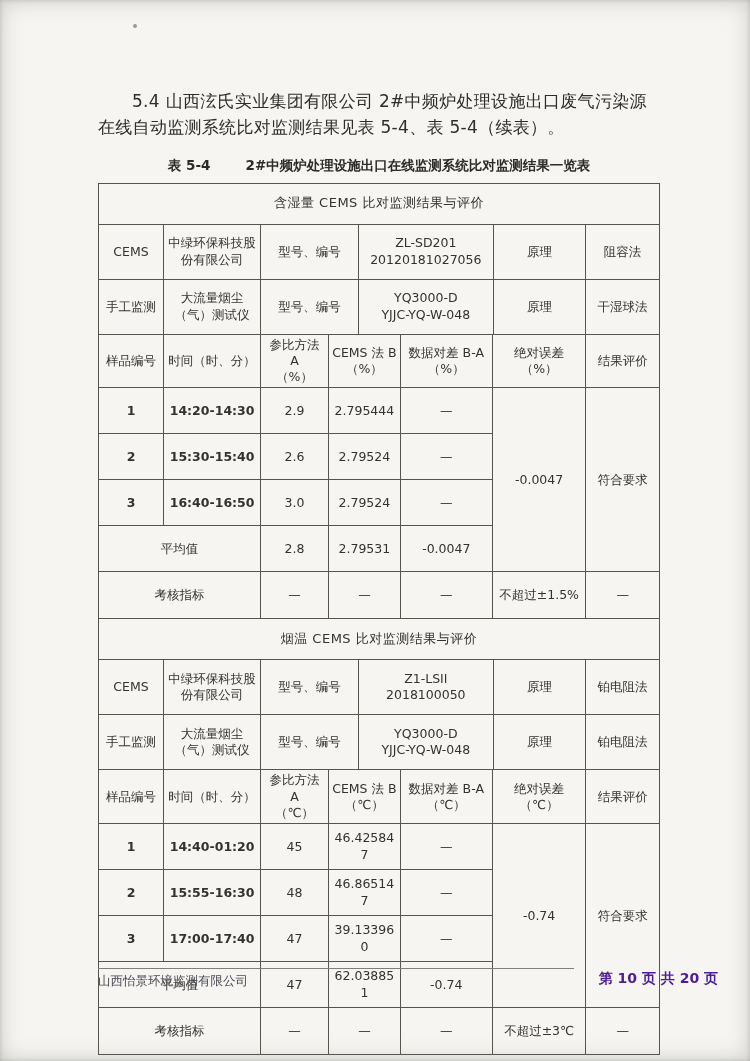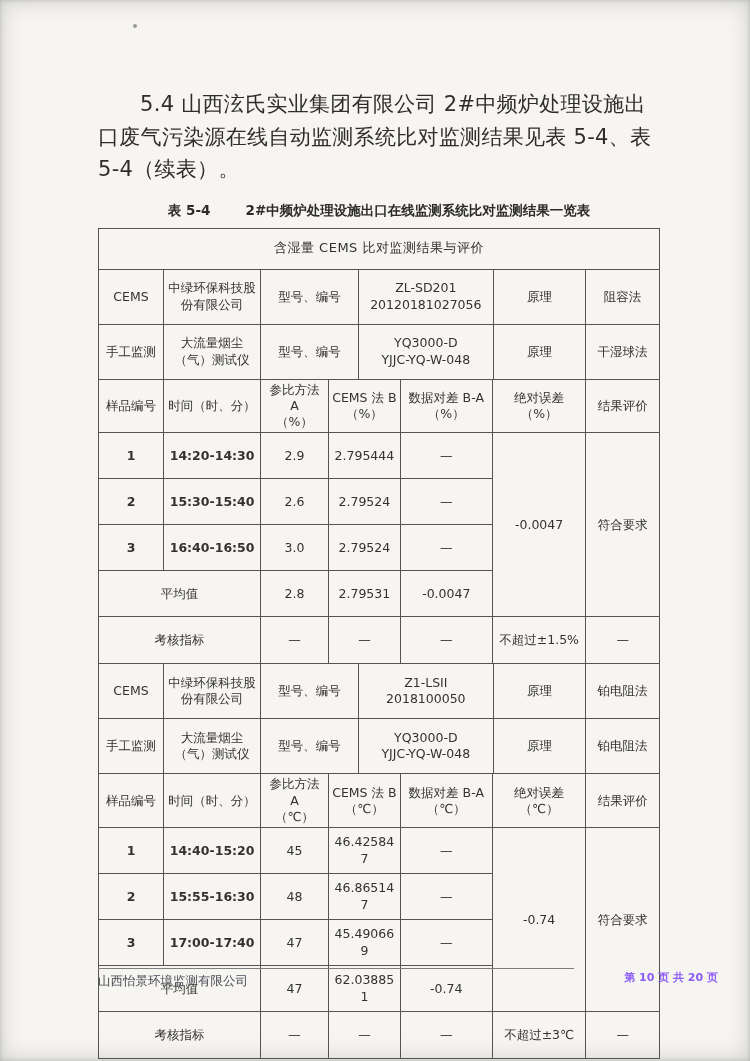--- a/index.html
+++ b/index.html
@@ -6,21 +6,21 @@
   body{
     width:750px;height:1061px;position:relative;overflow:hidden;
     background:#f6f5f2;
     box-shadow:inset 0 0 22px rgba(90,90,85,.28), inset 0 0 4px rgba(70,70,65,.25);
     font-family:"DejaVu Sans","Liberation Sans",sans-serif;
     color:#32312e;
   }
   .speck{position:absolute;background:#9a9a96;border-radius:50%;}
   .content{position:absolute;left:98px;top:88px;width:562px;}
   .intro{
-    margin:0 0 8px 0;font-size:21px;line-height:1.55;text-indent:2em;
+    margin:0 0 8px 0;font-size:17px;line-height:1.55;text-indent:2em;
     color:#2e2d2a;letter-spacing:.3px;word-break:break-all;
   }
   .caption{
     text-align:center;font-size:13.5px;font-weight:bold;margin:16px 0 8px 0;
     color:#2c2b28;
   }
   .caption .cap-title{margin-left:2.6em;}
   .big-table{width:562px;}
   table.seg{border-collapse:collapse;width:100%;table-layout:fixed;margin-top:-1px;}
   table.seg:first-child{margin-top:0;}
@@ -33,21 +33,21 @@
   .seg-info td{height:50px;}
   .seg-data td{height:41px;}
   .seg-data tr.head td{height:48px;}
   .seg-data tr.assess td{height:42px;}
   .two-line div{display:block;}
   td.bold, .bold{font-weight:bold;}
   .footer{position:absolute;left:98px;top:968px;width:620px;}
   .footer-line{height:0;border-top:1.5px solid #7d7d82;width:476px;}
   .footer-row{display:flex;justify-content:space-between;margin-top:4px;}
   .footer-left{font-size:12.5px;color:#4c4c55;}
-  .footer-right{font-size:11px;color:#8b5cf6;font-weight:bold;position:absolute;right:0;top:2px;}
+  .footer-right{font-size:14px;color:#4c1d95;font-weight:bold;position:absolute;right:0;top:2px;}
 </style>
 </head>
 <body>
 
 <div class="speck" style="left:133px;top:24px;width:4px;height:4px;"></div>
 
 <div class="content">
 
   <p class="intro">5.4 山西泫氏实业集团有限公司 2#中频炉处理设施出口废气污染源在线自动监测系统比对监测结果见表 5-4、表 5-4（续表）。</p>
 
@@ -165,20 +165,27 @@
         <td colspan="2">考核指标</td>
         <td>—</td>
         <td>—</td>
         <td>—</td>
         <td>不超过±1.5%</td>
         <td>—</td>
       </tr>
     </tbody>
       </table>
 
+    <table class="seg seg-title">
+      <tbody>
+          <tr>
+            <td>烟温 CEMS 比对监测结果与评价</td>
+          </tr>
+    </tbody>
+      </table>
 
     <table class="seg seg-info">
       <colgroup>
         <col style="width:11.6%">
           <col style="width:17.3%">
           <col style="width:17.4%">
         <col style="width:24.1%">
           <col style="width:16.4%">
           <col style="width:13.2%">
       </colgroup>
@@ -235,39 +242,39 @@
           <div>（℃）</div>
         </td>
         <td class="two-line">
           <div>绝对误差</div>
           <div>（℃）</div>
         </td>
         <td>结果评价</td>
       </tr>
       <tr>
         <td class="bold">1</td>
-        <td class="bold">14:40-15:20</td>
+        <td class="bold">14:40-01:20</td>
         <td>45</td>
         <td>46.425847</td>
         <td>—</td>
         <td rowspan="4">-0.74</td>
         <td rowspan="4">符合要求</td>
       </tr>
       <tr>
         <td class="bold">2</td>
         <td class="bold">15:55-16:30</td>
         <td>48</td>
         <td>46.865147</td>
         <td>—</td>
       </tr>
       <tr>
         <td class="bold">3</td>
         <td class="bold">17:00-17:40</td>
         <td>47</td>
-        <td>45.490669</td>
+        <td>39.133960</td>
         <td>—</td>
       </tr>
       <tr>
         <td colspan="2">平均值</td>
         <td>47</td>
         <td>62.038851</td>
         <td>-0.74</td>
       </tr>
       <tr class="assess">
         <td colspan="2">考核指标</td>

